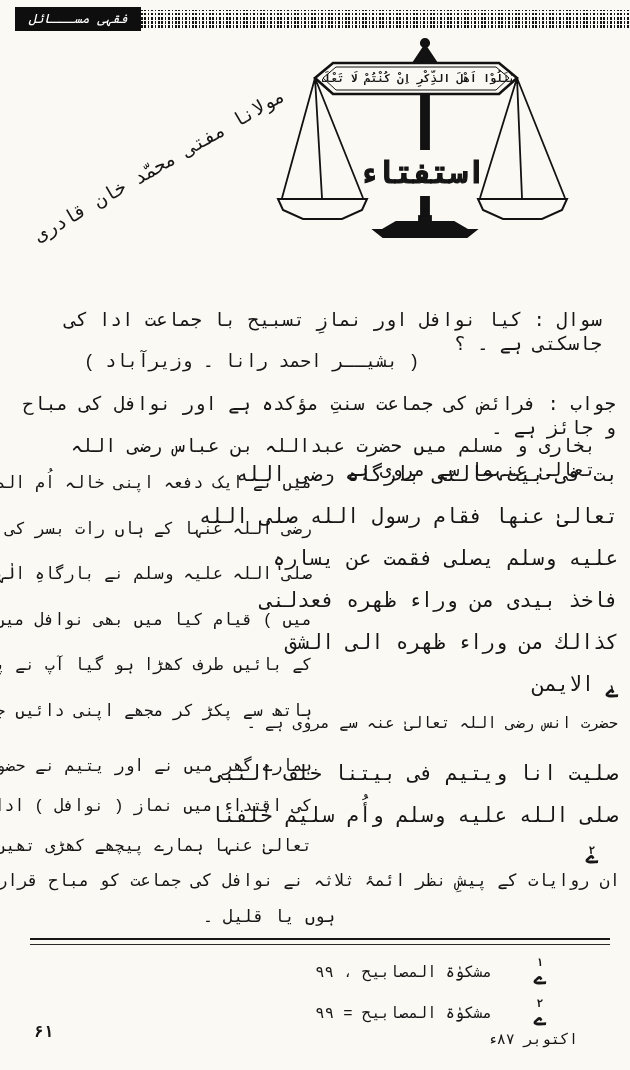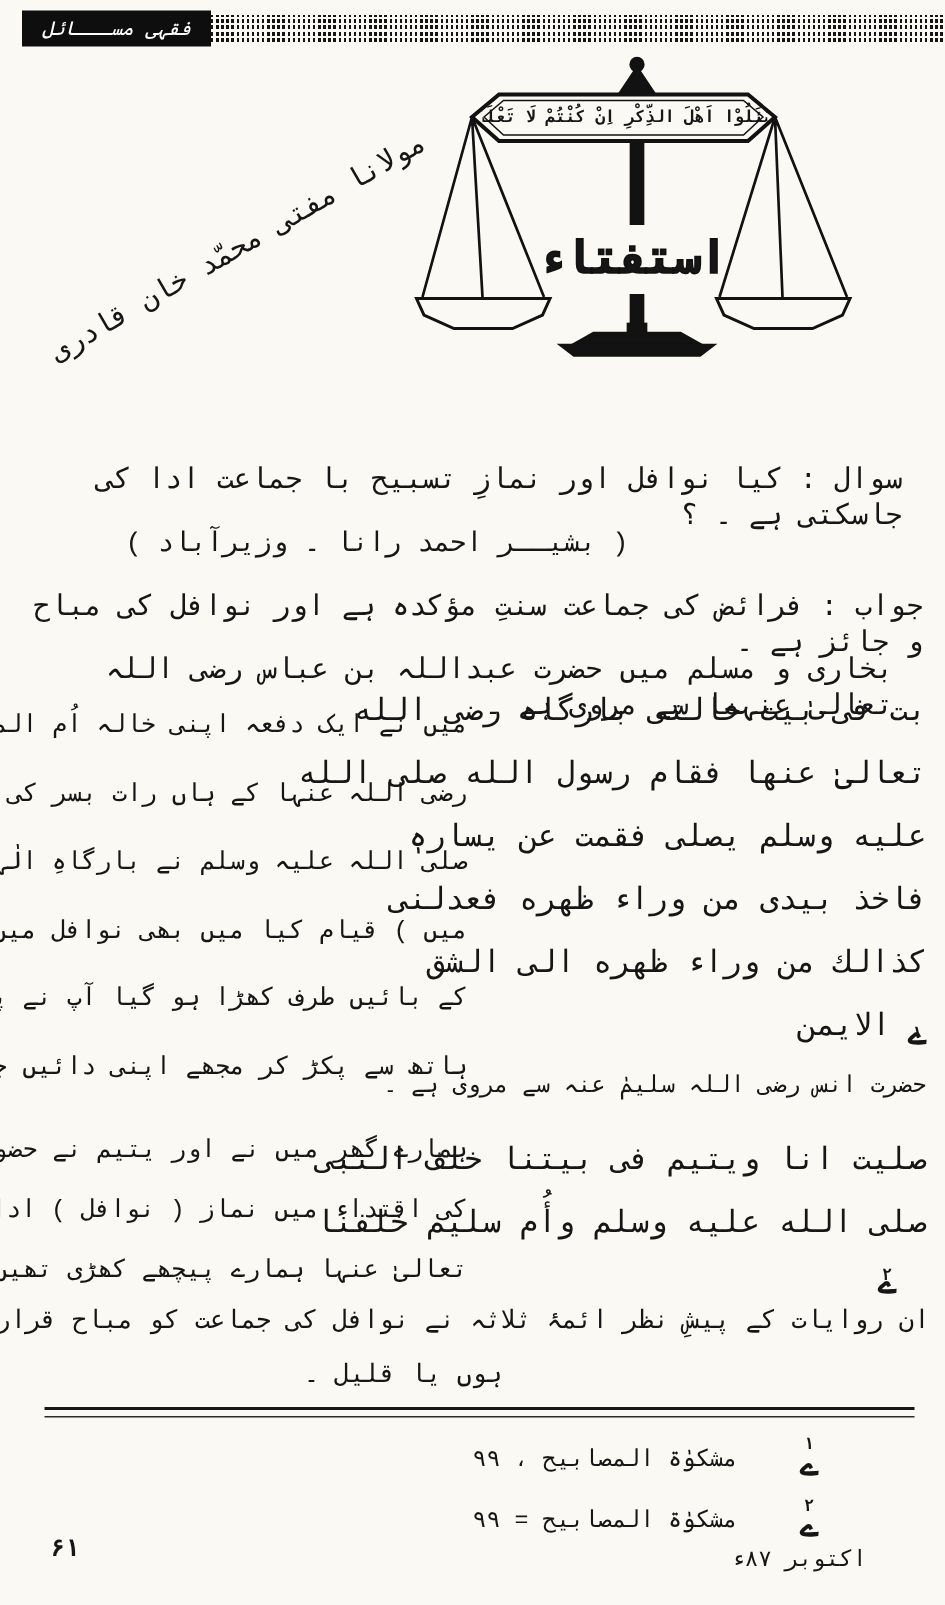--- a/index.html
+++ b/index.html
@@ -130,21 +130,21 @@
       <div class="ar-line">عليه وسلم يصلى فقمت عن يسارهٖ</div>
       <div class="ar-line">فاخذ بيدى من وراء ظهره فعدلنى</div>
       <div class="ar-line">كذالك من وراء ظهره الى الشق</div>
       <div class="ar-endline">
         <span style="order:2">الايمن</span>
         <span class="fnref" style="order:1">
           <span class="swash">ے</span>
           <span class="digit">۱</span>
         </span>
       </div>
-      <div class="narrator">حضرت انس رضی اللہ سليمٰ عنہ سے مروی ہے ۔</div>
+      <div class="narrator">حضرت انس رضی اللہ تعالیٰ عنہ سے مروی ہے ۔</div>
       <div class="blk2">
         <div class="ar-line">صليت انا ويتيم فى بيتنا خلف النبى</div>
         <div class="ar-line">صلى الله عليه وسلم وأُم سليم خلفنا</div>
         <div class="mark-row">
           <span class="fnref">
             <span class="swash">ے</span>
             <span class="digit">۲</span>
           </span>
         </div>
       </div>

